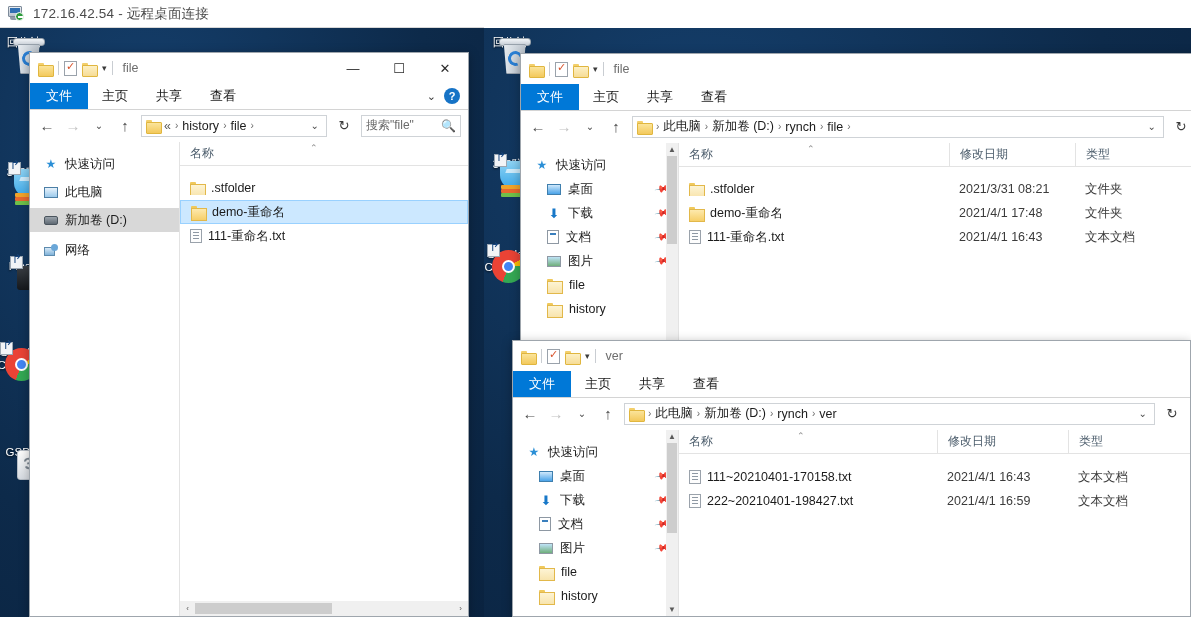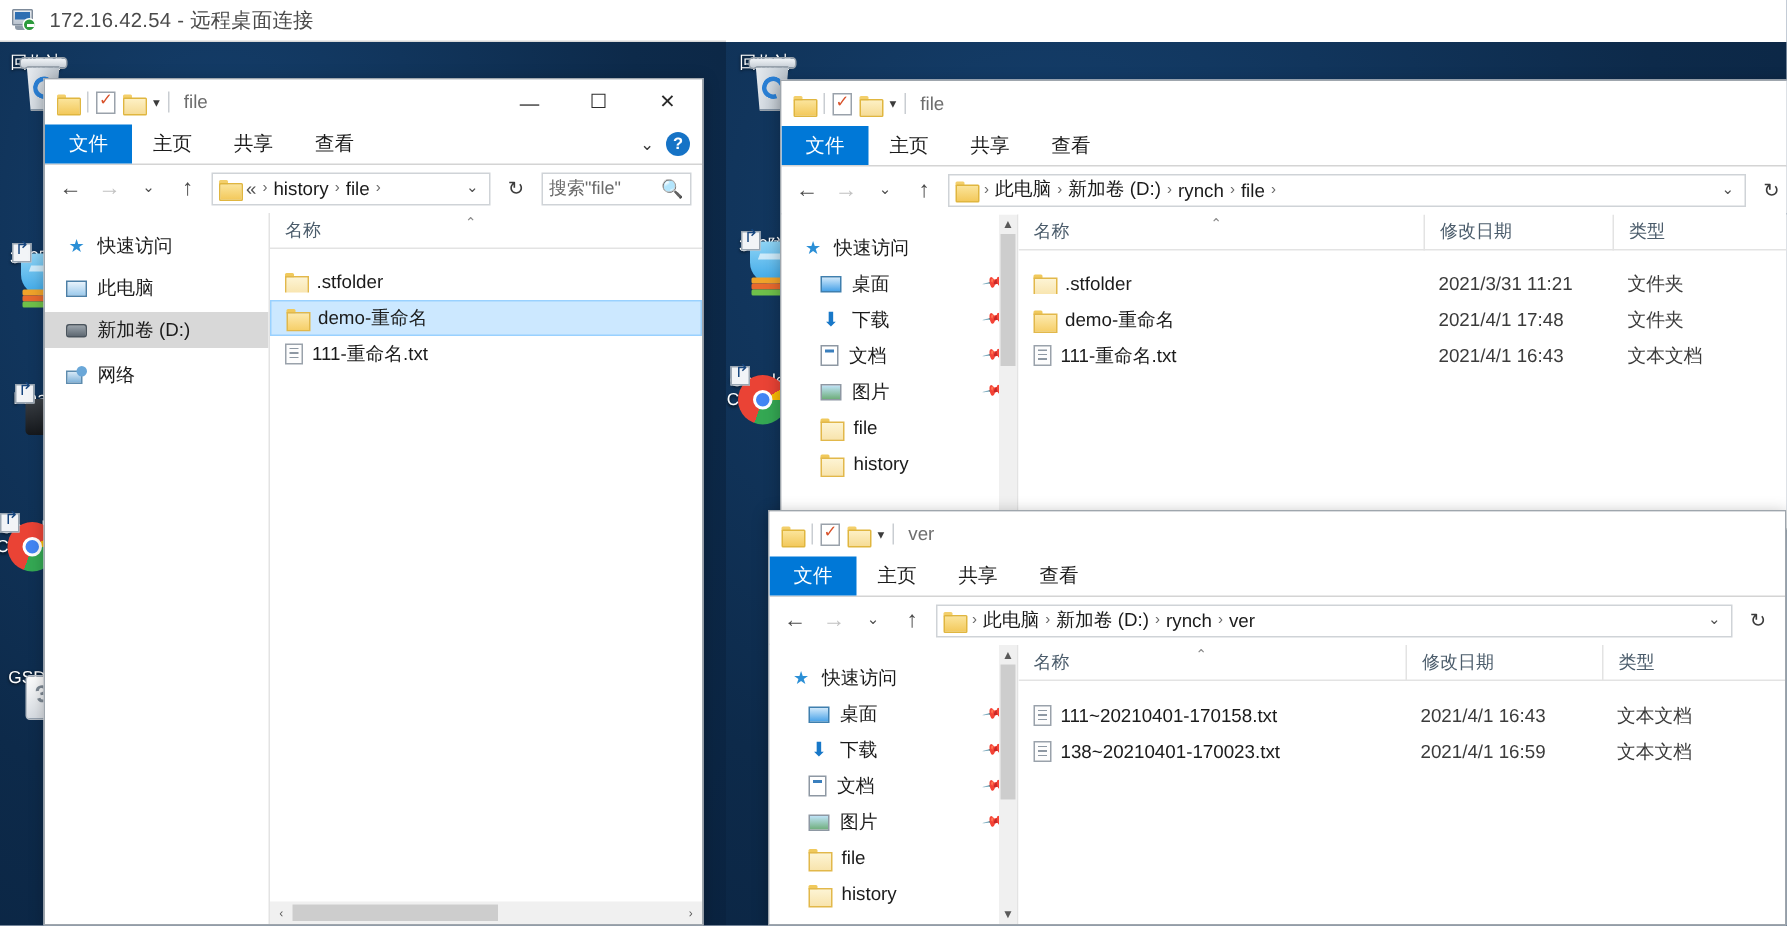--- a/index.html
+++ b/index.html
@@ -560,21 +560,21 @@
           <span class="col" style="width:110px;">
             <span>类型</span>
           </span>
         </div>
         <div style="height:10px"></div>
         <div class="row">
           <span class="cell" style="width:270px;">
             <span class="f-ico pale"></span>
             <span>.stfolder</span>
           </span>
-          <span class="cell mut" style="width:126px;">2021/3/31 11:21</span>
+          <span class="cell mut" style="width:126px;">2021/3/31 08:21</span>
           <span class="cell mut" style="width:110px;">文件夹</span>
         </div>
         <div class="row">
           <span class="cell" style="width:270px;">
             <span class="f-ico"></span>
             <span>demo-重命名</span>
           </span>
           <span class="cell mut" style="width:126px;">2021/4/1 17:48</span>
           <span class="cell mut" style="width:110px;">文件夹</span>
         </div>
@@ -691,21 +691,21 @@
           <span class="cell" style="width:258px;">
             <span class="t-ico"></span>
             <span>111~20210401-170158.txt</span>
           </span>
           <span class="cell mut" style="width:131px;">2021/4/1 16:43</span>
           <span class="cell mut" style="width:110px;">文本文档</span>
         </div>
         <div class="row">
           <span class="cell" style="width:258px;">
             <span class="t-ico"></span>
-            <span>138~20210401-170023.txt</span>
+            <span>222~20210401-198427.txt</span>
           </span>
           <span class="cell mut" style="width:131px;">2021/4/1 16:59</span>
           <span class="cell mut" style="width:110px;">文本文档</span>
         </div>
 
       </div>
     </div>
   </div>
 
 </div>

